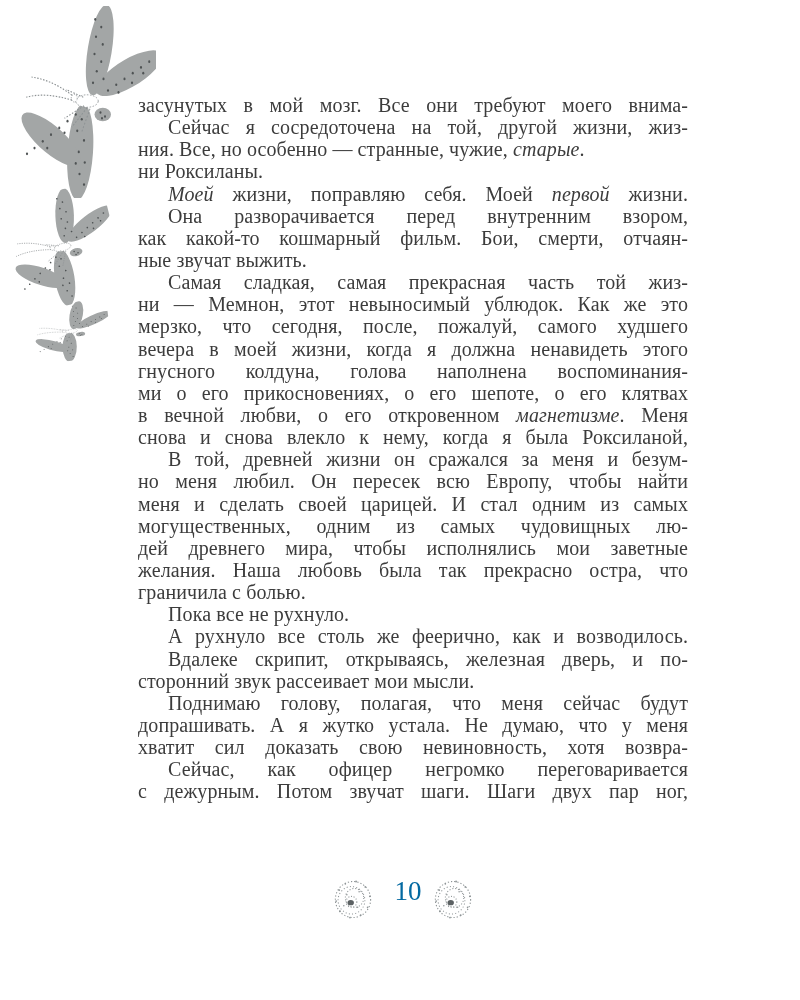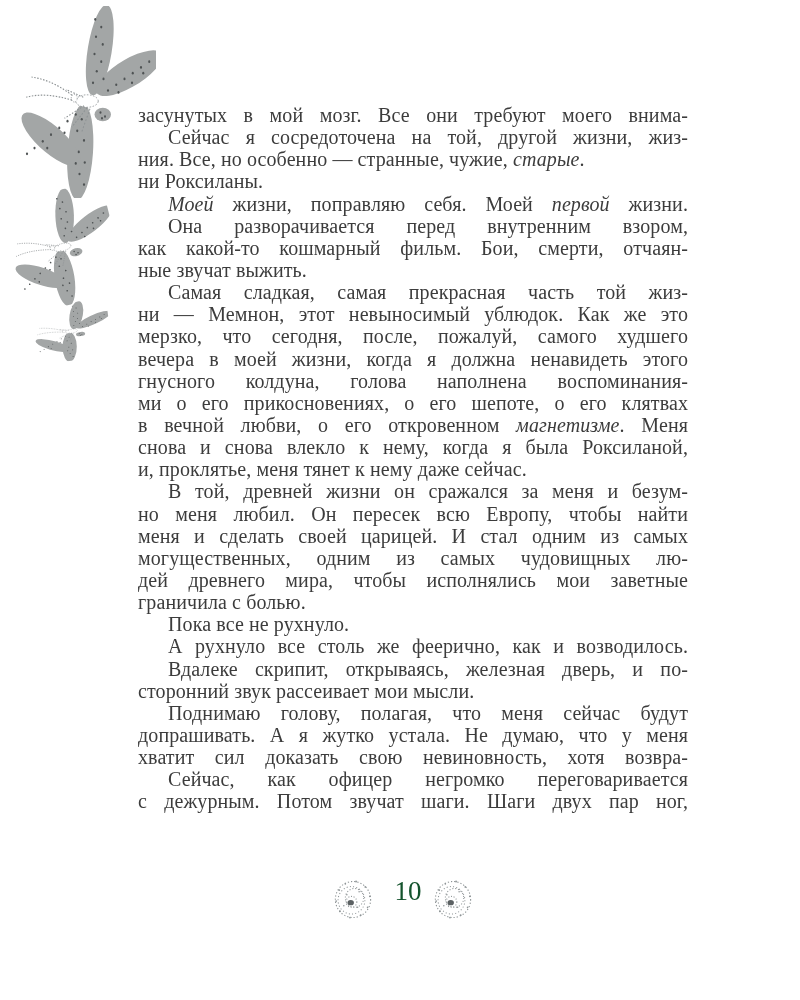--- a/index.html
+++ b/index.html
@@ -6,42 +6,42 @@
   .page{
     position:relative;
     width:800px;height:1000px;
     background:#ffffff;
     font-family:"Liberation Serif", serif;
     overflow:hidden;
   }
   
   .body-text{
     position:absolute;
-    left:138px;top:104px;width:550px;
+    left:138px;top:94px;width:550px;
     font-size:20px;
     line-height:22.15px;
     color:#3c3c3c;
     letter-spacing:0.1px;
   }
   .line{height:22.15px;overflow:visible;}
   .line.ind{text-indent:30px;}
   .line.just{text-align:justify;text-align-last:justify;}
   .it{font-style:italic;}
   
   .df{position:absolute;}
   .df-large{left:6px;top:6px;width:150px;height:192px;}
   .df-medium{left:0px;top:192px;width:116px;height:114px;transform:rotate(-14deg);}
   .df-small{left:26px;top:303px;width:84px;height:58px;transform:rotate(-8deg);}
   
   .rose{position:absolute;width:46px;height:47px;}
   .rose-left{left:330px;top:876px;}
   .rose-right{left:430px;top:876px;}
   .pagenum{
     position:absolute;left:381px;top:876px;width:54px;
-    text-align:center;font-size:27px;color:#14532d;
+    text-align:center;font-size:27px;color:#0369a1;
   }
   .defs-holder{position:absolute;width:0;height:0;overflow:hidden;}
 </style>
 </head>
 <body>
 
 <div class="page">
 
   <svg class="defs-holder" aria-hidden="true">
     <defs>
@@ -153,26 +153,26 @@
       <div class="line just"><span>как какой-то кошмарный фильм. Бои, смерти, отчаян-</span></div>
       <div class="line"><span>ные звучат выжить.</span></div>
       <div class="line just ind"><span>Самая сладкая, самая прекрасная часть той жиз-</span></div>
       <div class="line just"><span>ни — Мемнон, этот невыносимый ублюдок. Как же это</span></div>
       <div class="line just"><span>мерзко, что сегодня, после, пожалуй, самого худшего</span></div>
       <div class="line just"><span>вечера в моей жизни, когда я должна ненавидеть этого</span></div>
       <div class="line just"><span>гнусного колдуна, голова наполнена воспоминания-</span></div>
       <div class="line just"><span>ми о его прикосновениях, о его шепоте, о его клятвах</span></div>
       <div class="line just"><span>в вечной любви, о его откровенном </span><span class="it">магнетизме</span><span>. Меня</span></div>
       <div class="line just"><span>снова и снова влекло к нему, когда я была Роксиланой,</span></div>
-      <div class="line"><span>и, проклятье, меня тянет к нему даже сейчас.</span></div>
       <div class="line just ind"><span>В той, древней жизни он сражался за меня и безум-</span></div>
       <div class="line just"><span>но меня любил. Он пересек всю Европу, чтобы найти</span></div>
       <div class="line just"><span>меня и сделать своей царицей. И стал одним из самых</span></div>
       <div class="line just"><span>могущественных, одним из самых чудовищных лю-</span></div>
       <div class="line just"><span>дей древнего мира, чтобы исполнялись мои заветные</span></div>
+      <div class="line just"><span>желания. Наша любовь была так прекрасно остра, что</span></div>
       <div class="line"><span>граничила с болью.</span></div>
       <div class="line ind"><span>Пока все не рухнуло.</span></div>
       <div class="line just ind"><span>А рухнуло все столь же феерично, как и возводилось.</span></div>
       <div class="line just ind"><span>Вдалеке скрипит, открываясь, железная дверь, и по-</span></div>
       <div class="line"><span>сторонний звук рассеивает мои мысли.</span></div>
       <div class="line just ind"><span>Поднимаю голову, полагая, что меня сейчас будут</span></div>
       <div class="line just"><span>допрашивать. А я жутко устала. Не думаю, что у меня</span></div>
       <div class="line just"><span>хватит сил доказать свою невиновность, хотя возвра-</span></div>
       <div class="line just ind"><span>Сейчас, как офицер негромко переговаривается</span></div>
       <div class="line just"><span>с дежурным. Потом звучат шаги. Шаги двух пар ног,</span></div>

